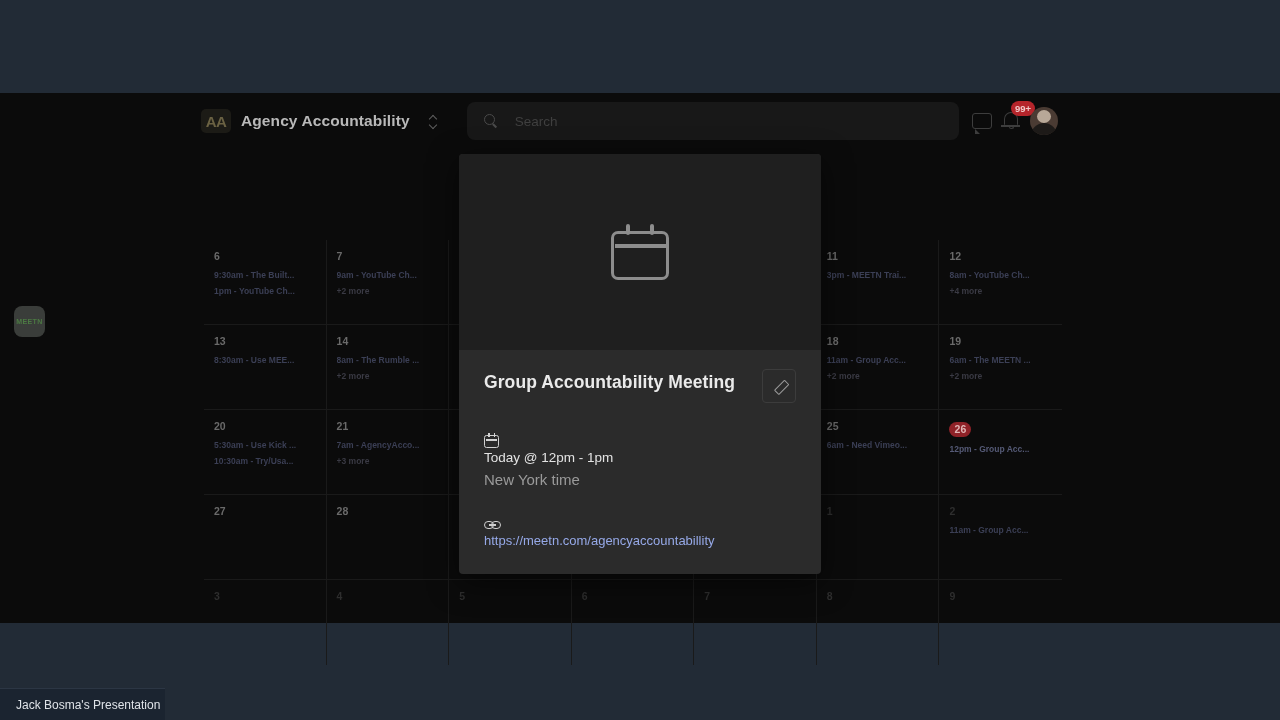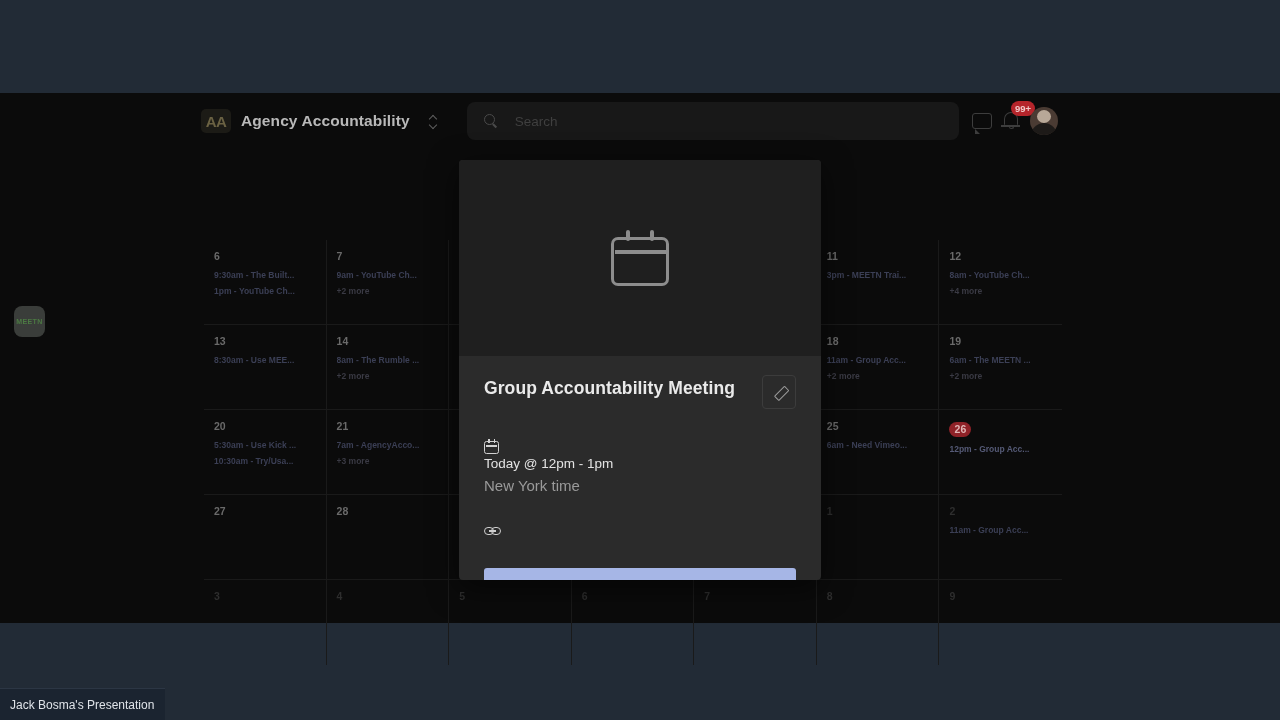--- a/index.html
+++ b/index.html
@@ -168,21 +168,21 @@
   .ev {
     font-size: 8.5px; font-weight: 700; color: #3b3f55;
     line-height: 16px; white-space: nowrap;
     text-overflow: ellipsis; overflow: hidden;
   }
   .ev.bright { color: #555a76; }
   .ev.more { color: #3a3a44; }
 
   
   .modal {
-    position: absolute; left: 459px; top: 160px;
+    position: absolute; left: 459px; top: 154px;
     width: 362px; height: 420px;
     background: #2b2b2b;
     border-radius: 4px;
     box-shadow: 0 8px 30px rgba(0,0,0,.55);
     overflow: hidden;
   }
   .modal-hero {
     height: 196px; background: #1f1f1f;
     display: flex; align-items: center; justify-content: center;
   }
@@ -291,21 +291,21 @@
     border-right: 1.8px solid #20284a; border-bottom: 1.8px solid #20284a;
     transform: rotate(45deg);
   }
 
   
   .taskbar-item {
     position: absolute; left: 0; top: 688px;
     width: 165px; height: 32px;
     background: #1b2430;
     border-top: 1px solid #2c3644;
-    display: flex; align-items: center; padding-left: 10px;
+    display: flex; align-items: center; padding-left: 16px;
   }
   .taskbar-item span { font-size: 12px; color: #dfe3e8; }
 </style>
 </head>
 <body>
 
 <div class="app-region">
 
   <div class="meetn-chip">
     <span>MEETN</span>
@@ -503,20 +503,21 @@
     </div>
 
     <div class="info-row">
       <div class="info-ico">
         <div class="link-ico">
             <i class="lk a"></i>
             <i class="lk b"></i>
             <i class="mid"></i>
           </div>
       </div>
+      <a class="info-link" href="#">https://meetn.com/agencyaccountabillity</a>
     </div>
 
     <button class="cta">
       <span class="cta-ico">
         <i class="p l"></i>
           <i class="p r"></i>
           <i class="b"></i>
           <i class="t"></i>
         <i class="plus-v"></i>
           <i class="plus-h"></i>

